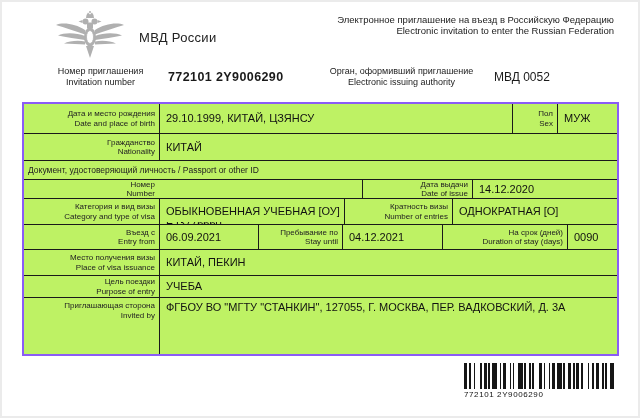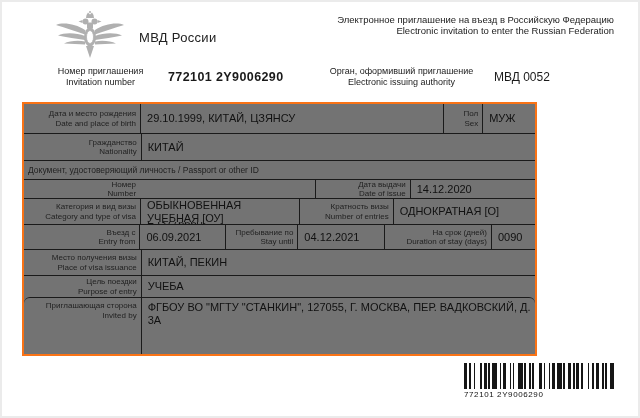--- a/index.html
+++ b/index.html
@@ -12,33 +12,33 @@
   .emblem{position:absolute;left:52px;top:9px;}
   .agency{position:absolute;left:137px;top:28px;font-size:13px;color:#222;letter-spacing:.3px;}
   .doc-title{position:absolute;right:24px;top:12px;text-align:right;font-size:9.5px;line-height:11px;color:#222;}
   
   .lbl-sm{font-size:9px;line-height:10.5px;color:#222;text-align:center;}
   .inv-num-label{position:absolute;left:40px;top:64px;width:117px;}
   .inv-num-value{position:absolute;left:166px;top:68px;font-size:12.5px;font-weight:bold;letter-spacing:.4px;}
   .inv-auth-label{position:absolute;left:318px;top:64px;width:163px;}
   .inv-auth-value{position:absolute;left:492px;top:68px;font-size:12px;}
   
-  .vtable{position:absolute;left:20px;top:100px;width:515px;border:2px solid #f97316;box-sizing:border-box;background:#737373;}
+  .vtable{position:absolute;left:20px;top:100px;width:597px;border:2px solid #8b5cf6;box-sizing:border-box;background:#bef264;}
   .vrow{display:flex;}
   .vrow + .vrow{border-top:1px solid #1a1a1a;}
   .cell{box-sizing:border-box;overflow:hidden;}
   .cell + .cell{border-left:1px solid #1a1a1a;}
   .lbl{display:flex;flex-direction:column;justify-content:center;align-items:flex-end;
        padding:1px 4px 1px 2px;font-size:8px;line-height:9.5px;text-align:right;color:#222;}
   .val{display:flex;align-items:center;padding:1px 4px 1px 6px;font-size:11px;line-height:12.5px;color:#111;}
   .val.top{align-items:flex-start;padding-top:3px;}
   .sect{display:flex;align-items:center;padding:1px 4px;font-size:8.5px;color:#222;}
   
   .h29{height:29px;}.h26{height:26px;}.h18{height:18px;}.h25{height:25px;}
-  .h24{height:24px;}.h21{height:21px;}.h56{height:56px;border-radius:6px;}
+  .h24{height:24px;}.h21{height:21px;}.h56{height:56px;}
   
   .w135{width:135px;}.w353{width:353px;}.w45{width:45px;}.w60{width:60px;}
   .w458{width:458px;}.w593{width:593px;}.w203{width:203px;margin-top:42px;}.w110{width:110px;}
   .w145{width:145px;}.w185{width:185px;}.w108{width:108px;}.w165{width:165px;}
   .w99{width:99px;}.w84{width:84px;}.w100{width:100px;}.w125{width:125px;}.w50{width:50px;}
   
   .barcode-wrap{position:absolute;left:462px;top:361px;width:151px;}
   .barcode{display:flex;width:151px;height:26px;}
   .bar-b{background:#161616;}
   .bar-w{background:#ffffff;}

